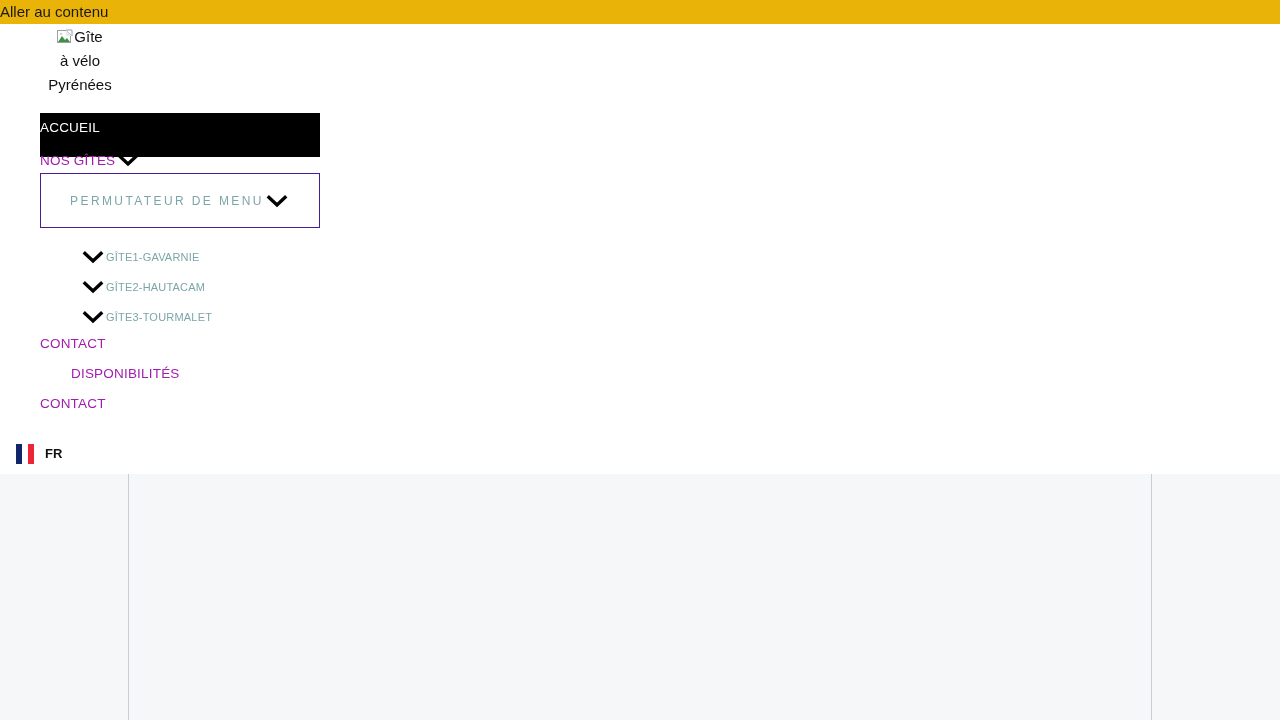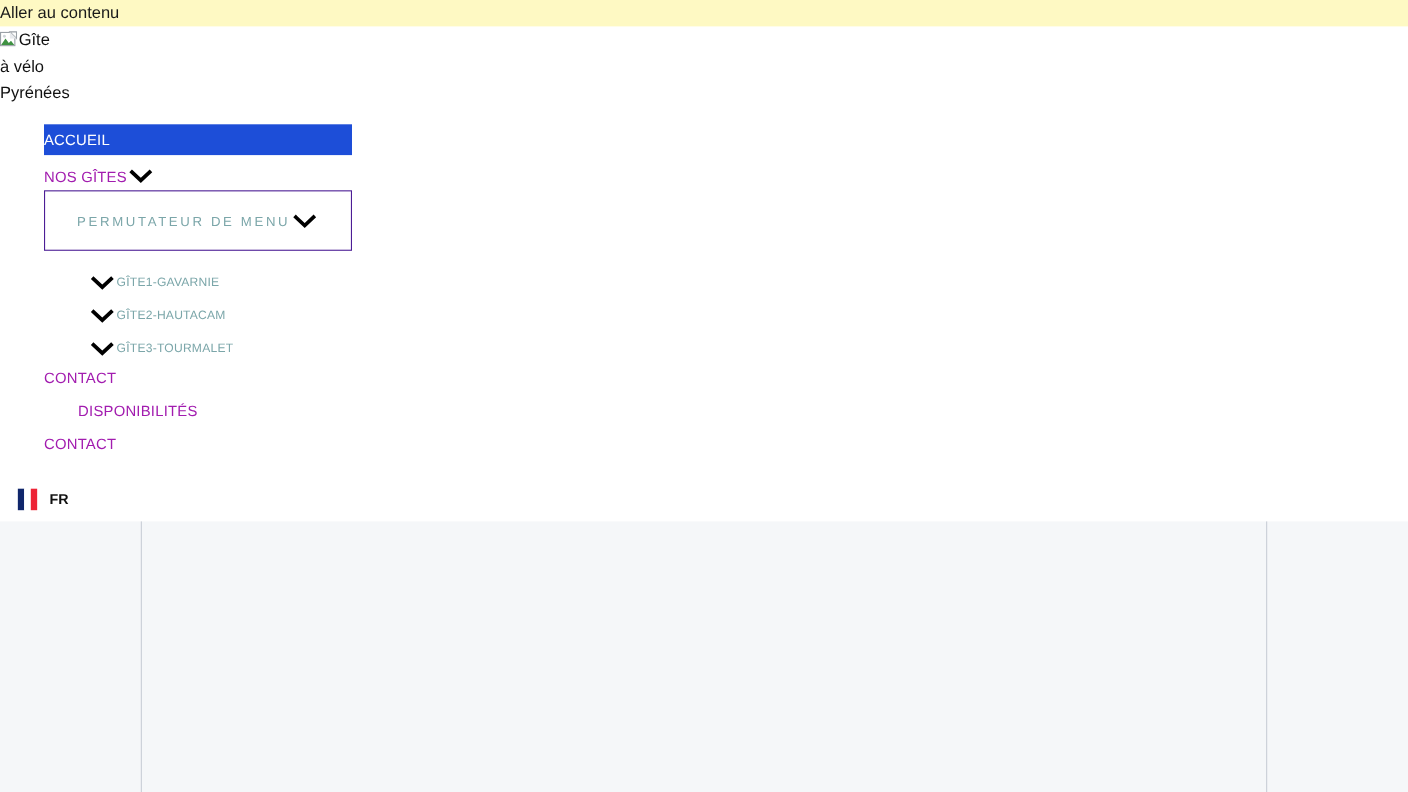--- a/index.html
+++ b/index.html
@@ -19,39 +19,40 @@
     background: #ffffff;
   }
 
   
   .skiplink-bar {
     position: absolute;
     left: 0;
     top: 0;
     width: 1280px;
     height: 24px;
-    background: #fef9c3;
+    background: #eab308;
   }
   .skiplink {
     position: absolute;
     left: 0px;
     top: 1px;
     font-size: 15px;
     line-height: 22px;
     color: #1a1a1a;
     text-decoration: none;
     white-space: nowrap;
   }
 
   
   .logo-wrap {
     position: absolute;
     left: 0px;
     top: 25px;
     width: 160px;
+    text-align: center;
   }
   .broken-img-row {
     display: block;
     font-size: 15px;
     line-height: 24px;
     color: #111111;
     white-space: nowrap;
   }
   .broken-img-glyph {
     display: inline-block;
@@ -90,22 +91,22 @@
     text-decoration: none;
     letter-spacing: 0.2px;
     white-space: nowrap;
   }
 
   .nav-accueil {
     position: absolute;
     left: 40px;
     top: 5px;
     width: 280px;
-    height: 28px;
-    background: #1d4ed8;
+    height: 44px;
+    background: #000000;
   }
   .nav-accueil .nav-link {
     color: #ffffff;
     padding: 6px 0 0 0;
   }
 
   .nav-nosgites {
     position: absolute;
     left: 40px;
     top: 41px;

